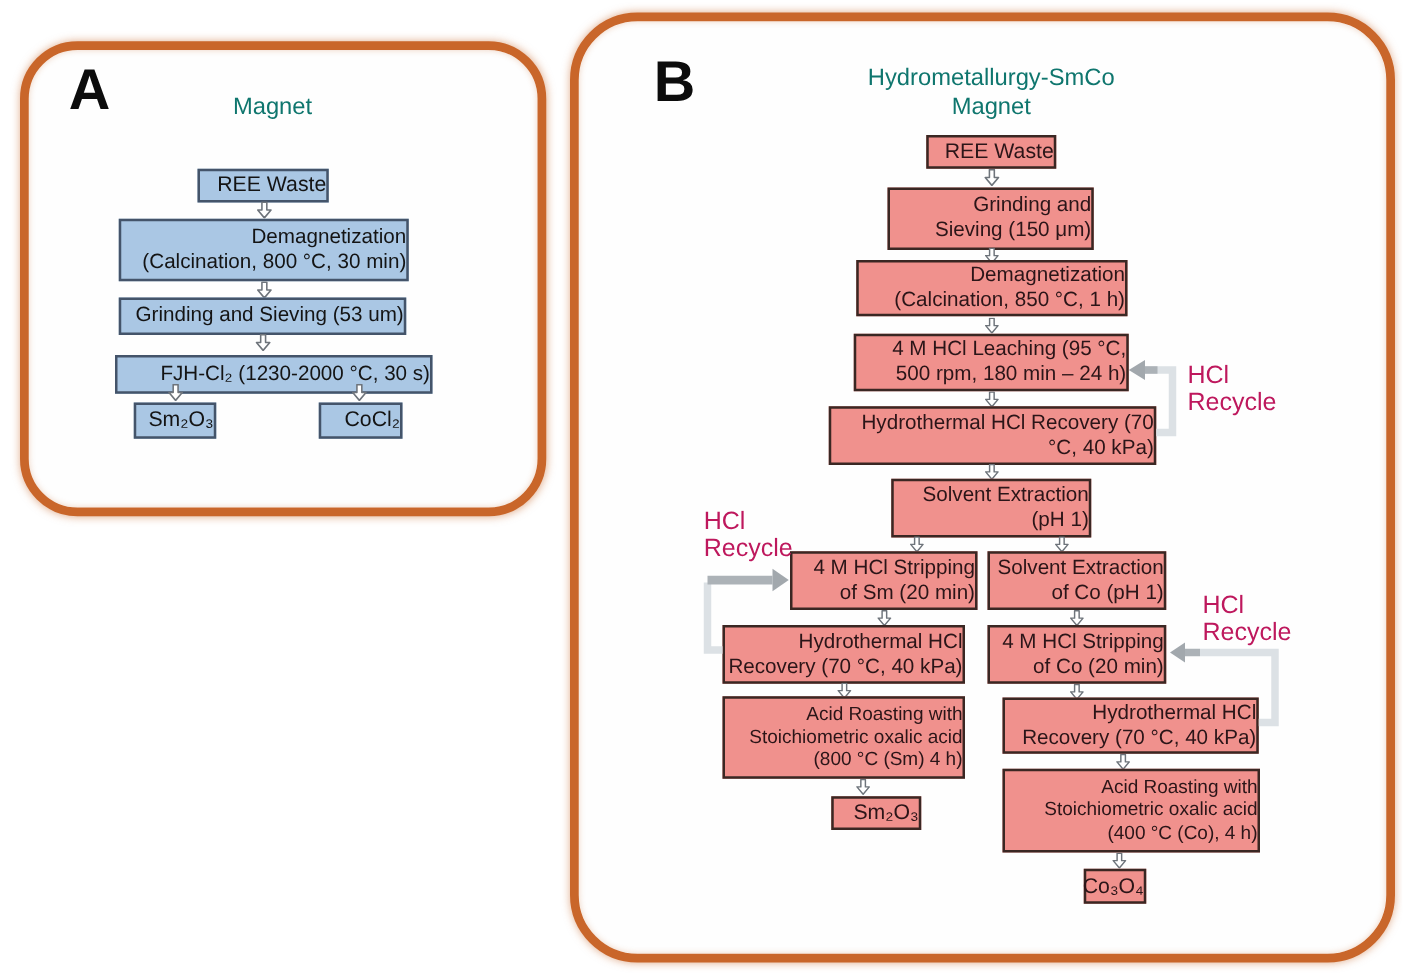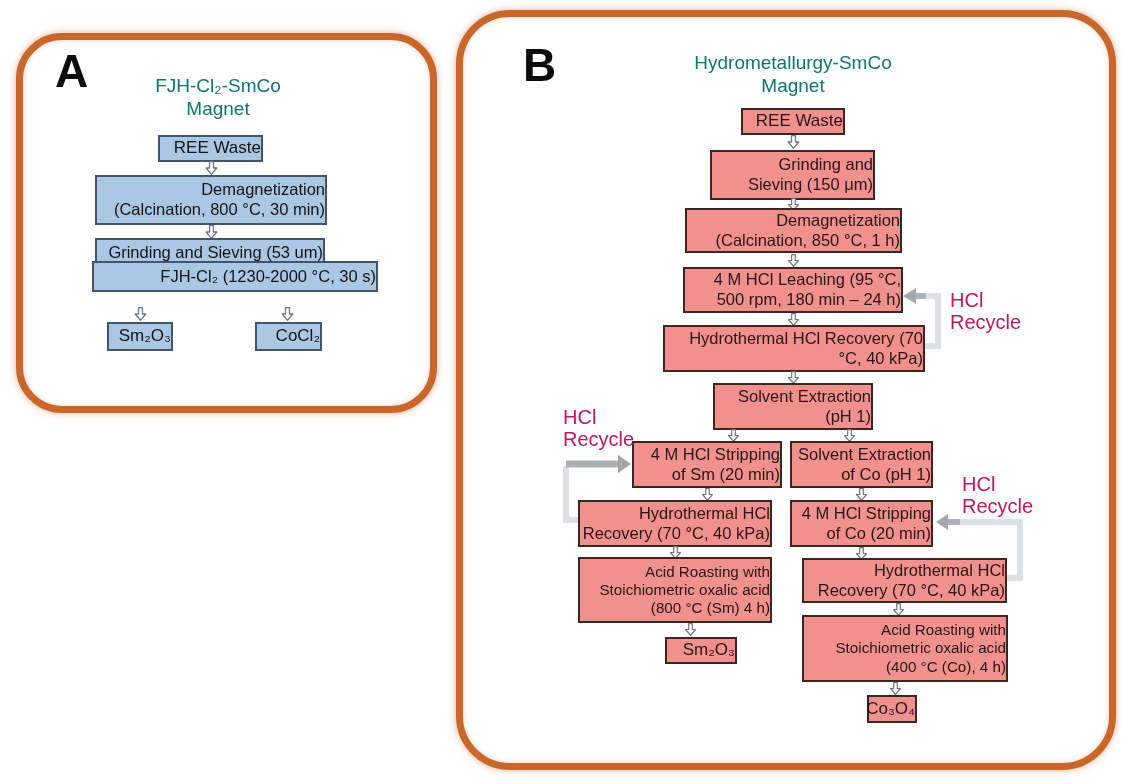--- a/index.html
+++ b/index.html
@@ -48,21 +48,20 @@
   </symbol>
 </svg>
 
 <div class="canvas">
 
   <div class="panel-frame frame-a"></div>
 
   <div class="panel-label" style="left:55px;top:48px">A</div>
 
   <div class="fig-title" style="left:128px;top:74px;width:180px">
-    <span>FJH-Cl₂-SmCo</span>
     <span>Magnet</span>
   </div>
 
   <div class="box blue fs17" style="left:158px;top:135px;width:105px;height:27px">
     <span class="ln">REE Waste</span>
   </div>
 
   <svg class="arr" style="left:204px;top:161px" width="15" height="14" viewBox="0 0 20 20">
       <use href="#blockarrow"></use>
     </svg>
@@ -77,21 +76,21 @@
     </svg>
 
   <div class="box blue" style="left:95px;top:238px;width:230px;height:30px">
     <span class="ln">Grinding and Sieving (53 um)</span>
   </div>
 
   <svg class="arr" style="left:203px;top:267px" width="15" height="14" viewBox="0 0 20 20">
       <use href="#blockarrow"></use>
     </svg>
 
-  <div class="box blue" style="left:92px;top:261px;width:286px;height:31px">
+  <div class="box blue" style="left:92px;top:284px;width:254px;height:31px">
     <span class="ln">FJH-Cl₂ (1230-2000 °C, 30 s)</span>
   </div>
 
   <svg class="arr" style="left:133px;top:307px" width="15" height="14" viewBox="0 0 20 20">
       <use href="#blockarrow"></use>
     </svg>
   <svg class="arr" style="left:280px;top:307px" width="15" height="14" viewBox="0 0 20 20">
       <use href="#blockarrow"></use>
     </svg>
 

